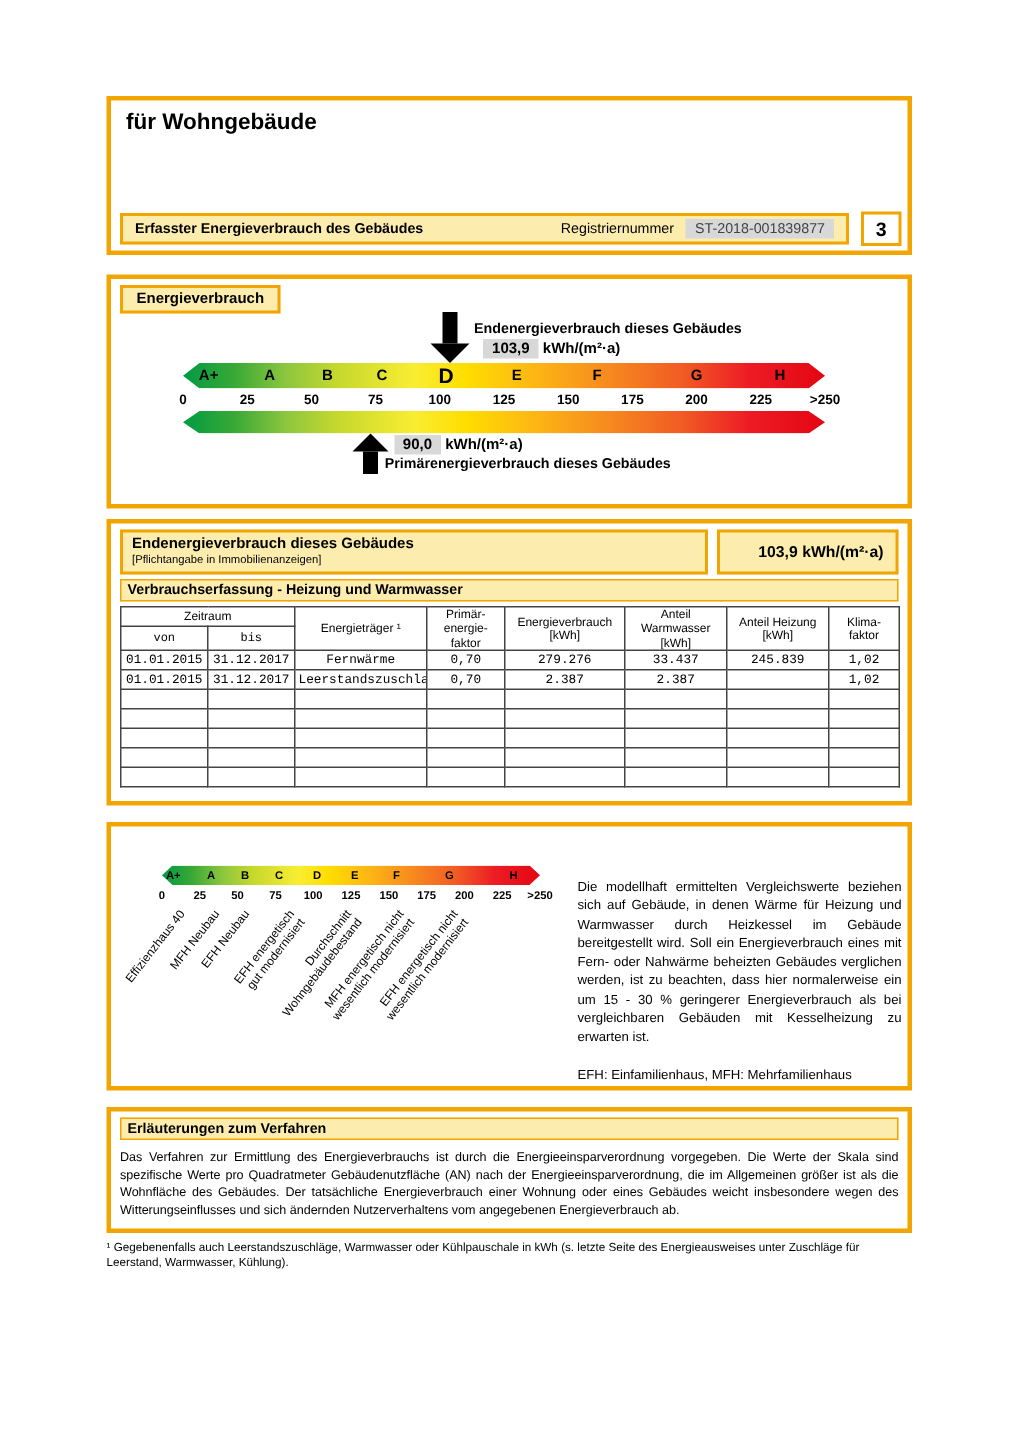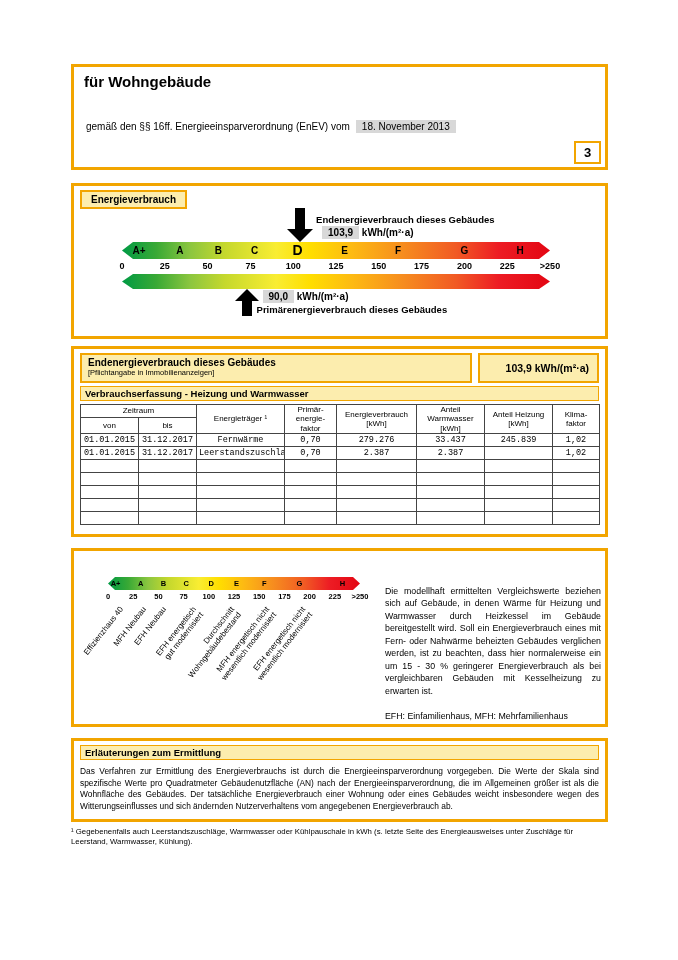--- a/index.html
+++ b/index.html
@@ -54,21 +54,21 @@
   .end{top:346px;height:191px;}
   .end-title-bar{position:absolute;top:4px;left:6px;width:392px;height:30px;padding:2px 6px;}
   .end-title-bar .t1{font-size:10px;font-weight:bold;}
   .end-title-bar .t2{font-size:7.5px;}
   .end-value-box{position:absolute;top:4px;left:404px;width:121px;height:30px;display:flex;align-items:center;justify-content:flex-end;padding-right:8px;font-weight:bold;font-size:10.5px;}
   .vt-bar{position:absolute;top:37px;left:6px;width:519px;height:15px;background:var(--yellow);border:1px solid var(--orange);font-weight:bold;font-size:9.5px;line-height:13px;padding-left:4px;}
   .vtable{position:absolute;top:55px;left:6px;width:519px;border-collapse:collapse;table-layout:fixed;background:#fff;}
   .vtable th,.vtable td{border:1px solid #444;font-weight:normal;text-align:center;vertical-align:middle;padding:0 2px;overflow:hidden;}
   .vtable thead th{font-size:8px;line-height:1.15;white-space:pre-line;}
   .vtable thead tr:first-child th{height:13px;}
-  .vtable thead tr:last-child th{height:16px;}
+  .vtable thead tr:last-child th{height:16px;font-family:Liberation Mono, monospace;}
   .vtable tbody td{height:13px;font-size:8.5px;font-family:Liberation Mono, monospace;}
 
   
   .vg{top:548px;height:179px;}
   .vg-scale{position:absolute;top:26px;left:34px;width:252px;height:150px;}
   .vg-band{position:absolute;top:0;left:0;right:0;height:13px;}
   .vg-band span{position:absolute;top:0;height:13px;line-height:13px;transform:translateX(-50%);font-size:7.5px;font-weight:bold;}
   .vg-ticks{position:absolute;top:15px;left:0;right:0;height:10px;}
   .vg-ticks span{position:absolute;transform:translateX(-50%);font-size:7.5px;font-weight:bold;}
   .vg-labels{position:absolute;top:28px;left:0;right:0;height:120px;}
@@ -85,23 +85,26 @@
 </style>
 </head>
 <body>
 
 <div class="page">
 
   <div class="box hdr">
     <div class="title-row">
       <span class="title-suffix">für Wohngebäude</span>
     </div>
-    <div class="law-line">
-      <span>gemäß den §§ 16ff. Energieeinsparverordnung (EnEV) vom</span>
-      <span class="gray-box">18. November 2013</span>
+    <div class="hdr-bar bar-y">
+      <span class="b">Erfasster Energieverbrauch des Gebäudes</span>
+      <span class="reg">
+        <span>Registriernummer</span>
+        <span class="gray-box reg-val">ST-2018-001839877</span>
+      </span>
     </div>
     <div class="page-num">3</div>
   </div>
 
   <div class="box ev">
     <div class="tab">
       <span>Energieverbrauch</span>
     </div>
     <div class="scale">
       <div class="arrow-down" style="left:calc(41.6% - 13px)">
@@ -303,19 +306,19 @@
 wesentlich modernisiert</div>
         <div class="vg-label" style="left:76%">EFH energetisch nicht
 wesentlich modernisiert</div>
       </div>
     </div>
     <div class="vg-info">Die modellhaft ermittelten Vergleichswerte beziehen sich auf Gebäude, in denen Wärme für Heizung und Warmwasser durch Heizkessel im Gebäude bereitgestellt wird. Soll ein Energieverbrauch eines mit Fern- oder Nahwärme beheizten Gebäudes verglichen werden, ist zu beachten, dass hier normalerweise ein um 15 - 30 % geringerer Energieverbrauch als bei vergleichbaren Gebäuden mit Kesselheizung zu erwarten ist.</div>
     <div class="vg-abbr">EFH: Einfamilienhaus, MFH: Mehrfamilienhaus</div>
   </div>
 
   <div class="box erl">
-    <div class="erl-bar">Erläuterungen zum Ermittlung</div>
+    <div class="erl-bar">Erläuterungen zum Verfahren</div>
     <div class="erl-text">Das Verfahren zur Ermittlung des Energieverbrauchs ist durch die Energieeinsparverordnung vorgegeben. Die Werte der Skala sind spezifische Werte pro Quadratmeter Gebäudenutzfläche (AN) nach der Energieeinsparverordnung, die im Allgemeinen größer ist als die Wohnfläche des Gebäudes. Der tatsächliche Energieverbrauch einer Wohnung oder eines Gebäudes weicht insbesondere wegen des Witterungseinflusses und sich ändernden Nutzerverhaltens vom angegebenen Energieverbrauch ab.</div>
   </div>
 
   <div class="footnote">¹ Gegebenenfalls auch Leerstandszuschläge, Warmwasser oder Kühlpauschale in kWh (s. letzte Seite des Energieausweises unter Zuschläge für Leerstand, Warmwasser, Kühlung).</div>
 
 </div>
 
 </body></html>

